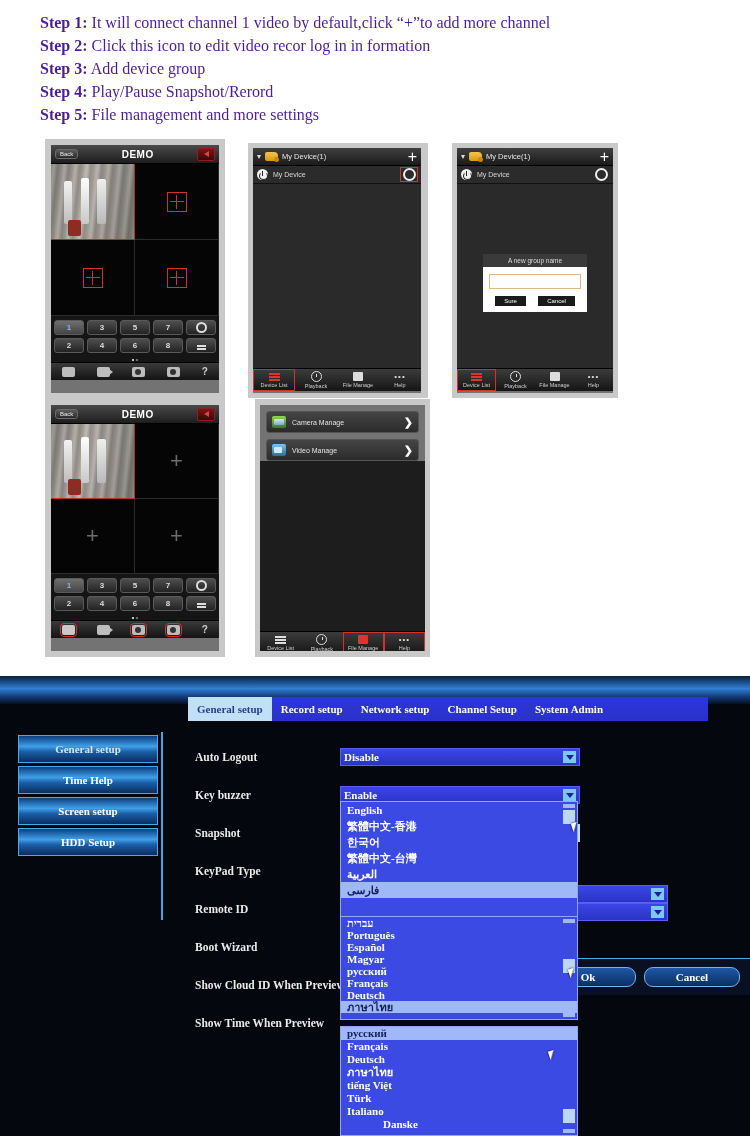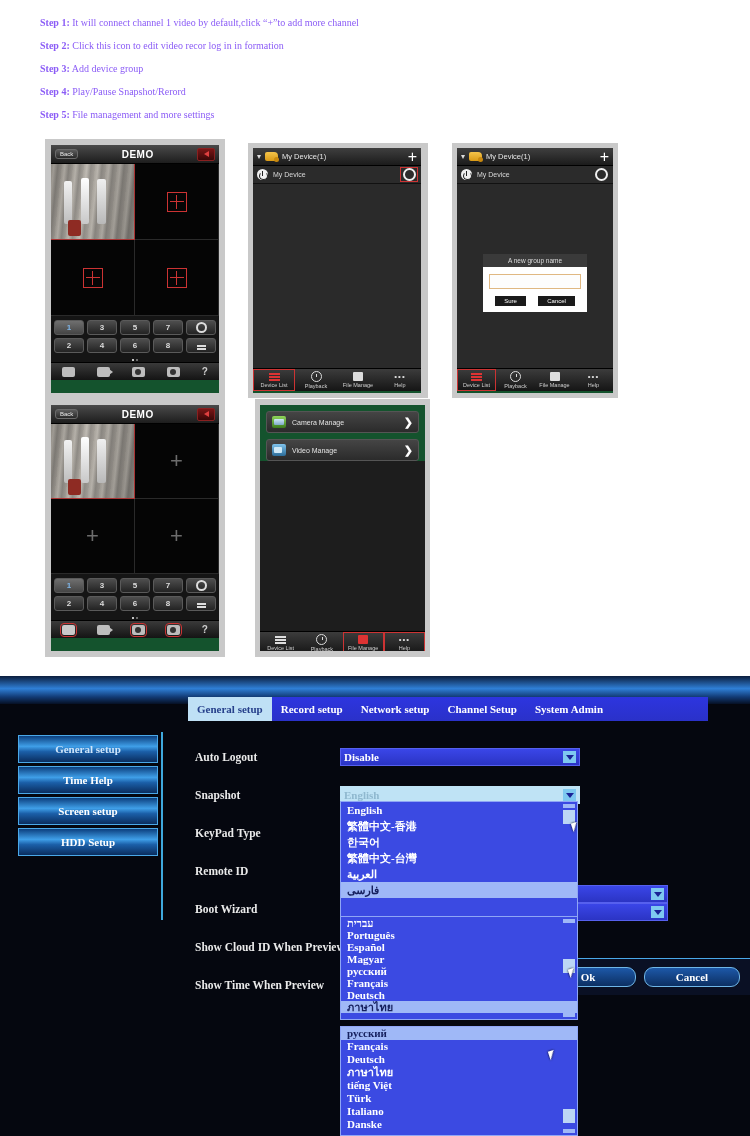--- a/index.html
+++ b/index.html
@@ -8,27 +8,27 @@
     font-family:"Liberation Serif",serif;
     position:relative;overflow:hidden;
   }
   
   .doc{padding:12px 40px 0 40px;}
   .doc h1{
     font-family:"Liberation Serif",serif;
     font-size:23px;font-weight:bold;margin:6px 0 18px 0;letter-spacing:-0.2px;color:#000;
   }
   .steps{margin:0 0 12px 0;}
-  .step{font-size:10px;line-height:21px;color:#8b5cf6;margin:0 0 2px 0;}
+  .step{font-size:16px;line-height:21px;color:#4c1d95;margin:0 0 2px 0;}
   .step b{font-weight:bold;}
 
   
   .shots{position:relative;height:520px;margin-top:4px;}
   .shotbox{position:absolute;background:#c9c9c9;box-sizing:border-box;}
-  .phone{position:absolute;background:#14532d;overflow:hidden;}
+  .phone{position:absolute;background:#737373;overflow:hidden;}
 
   
   .vtop{height:18px;background:linear-gradient(#4a4a4a,#1d1d1d);display:flex;align-items:center;
         justify-content:space-between;padding:0 4px;border-bottom:1px solid #000;}
   .backbtn{font-size:6px;color:#e8e8e8;background:linear-gradient(#5c5c5c,#2a2a2a);
            border:1px solid #6a6a6a;border-radius:3px;padding:1px 4px;font-family:"Liberation Sans",sans-serif;}
   .vtitle{font-size:10px;font-weight:bold;color:#fff;font-family:"Liberation Sans",sans-serif;letter-spacing:.5px;}
   .spkr{width:16px;height:11px;background:linear-gradient(#7a1616,#3a0808);border:1px solid #8a2020;
         border-radius:2px;display:flex;align-items:center;justify-content:center;}
   .spkr i{display:block;width:0;height:0;border-top:3px solid transparent;border-bottom:3px solid transparent;
@@ -446,20 +446,29 @@
   <div class="frow">
     <span class="flabel">Auto Logout</span>
     <span class="fctrl">
       <span>Disable</span>
       <span class="caretbox">
           <i></i>
         </span>
     </span>
   </div>
   <div class="frow">
+    <span class="flabel">Key buzzer</span>
+    <span class="fctrl">
+      <span>Enable</span>
+      <span class="caretbox">
+          <i></i>
+        </span>
+    </span>
+  </div>
+  <div class="frow">
     <span class="flabel">Snapshot</span>
     <span class="fctrl light">
       <span>English</span>
       <span class="caretbox">
           <i></i>
         </span>
     </span>
   </div>
   <div class="frow" style="margin-top:12px;">
     <span class="flabel">KeyPad Type</span>
@@ -530,20 +539,20 @@
 <div class="cursor" style="left:569px;top:968px;"></div>
 
 <div class="dd" style="left:340px;top:1026px;width:238px;height:110px;">
   <div class="dd-item sel" style="height:13px;line-height:13px;">русский</div>
   <div class="dd-item" style="height:13px;line-height:13px;">Français</div>
   <div class="dd-item" style="height:13px;line-height:13px;">Deutsch</div>
   <div class="dd-item" style="height:13px;line-height:13px;">ภาษาไทย</div>
   <div class="dd-item" style="height:13px;line-height:13px;">tiếng Việt</div>
   <div class="dd-item" style="height:13px;line-height:13px;">Türk</div>
   <div class="dd-item" style="height:13px;line-height:13px;">Italiano</div>
-  <div class="dd-item" style="height:13px;line-height:13px;">Danske</div>
+  <div class="dd-item" style="height:13px;line-height:13px;margin-left:36px;">Danske</div>
   <div class="dd-sb">
     <div class="tick"></div>
     <div class="thumb" style="margin-top:76px;"></div>
     <div class="bot"></div>
   </div>
 </div>
 <div class="cursor" style="left:549px;top:1050px;"></div>
 
 </body></html>

